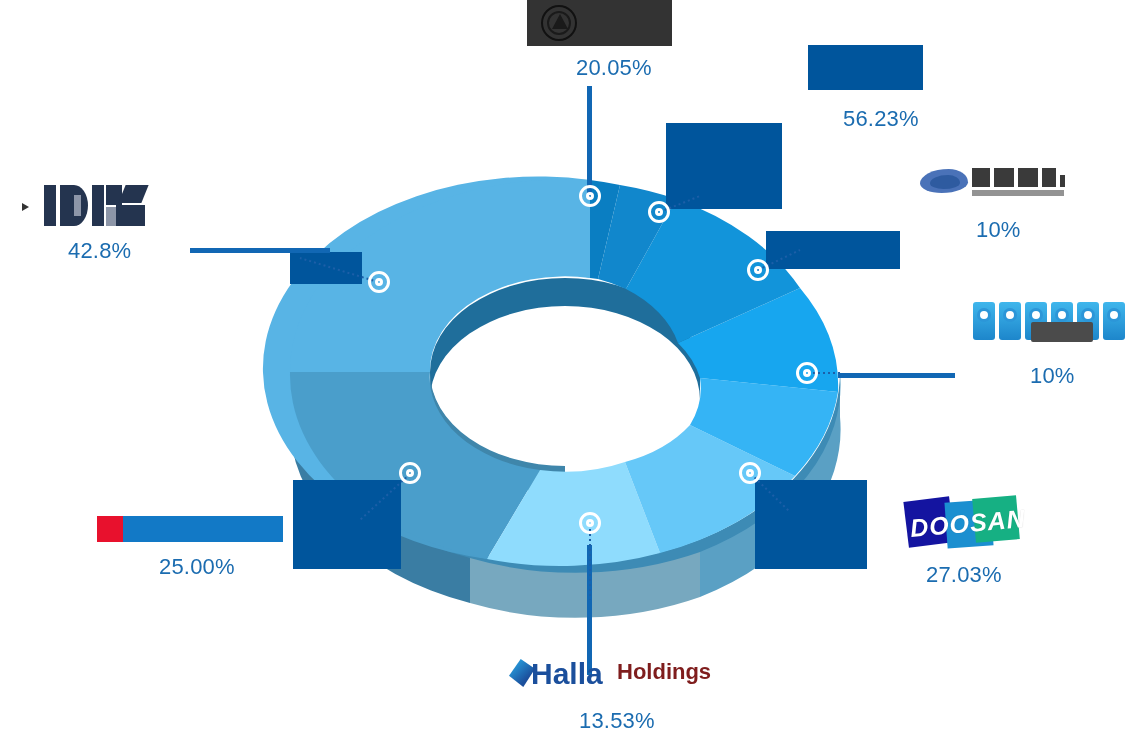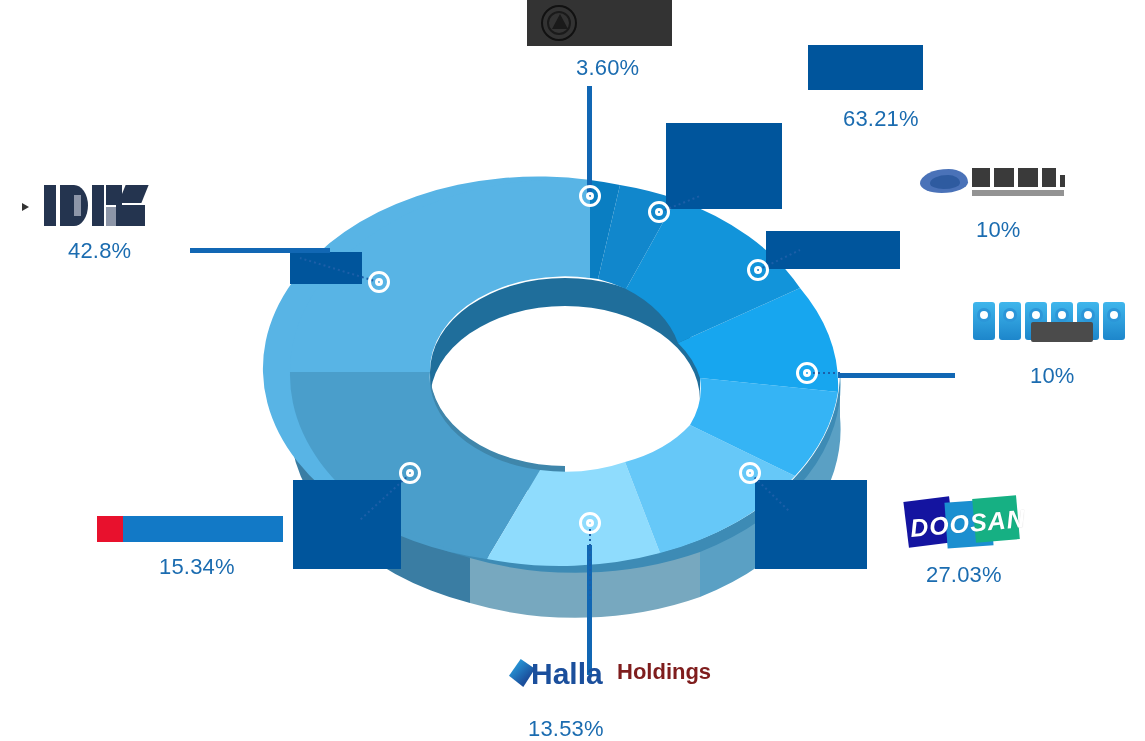--- a/index.html
+++ b/index.html
@@ -282,22 +282,22 @@
     <span class="ha-mark" style="left:0;top:2px;width:26px;height:28px;background:linear-gradient(135deg,#2ab3ef 0%,#1b4f9c 70%);clip-path:polygon(0 60%,45% 0,100% 35%,55% 100%);"></span>
     <span class="ha-txt ha-blue" style="left:22px;top:0;">Halla</span>
     <span class="ha-txt ha-gray" style="left:108px;top:2px;font-size:22px;">Holdings</span>
   </div>
 
   <div class="logo-redbar" style="left:97px;top:516px;width:186px;height:26px;">
     <span class="redpart" style="width:26px;"></span>
     <span class="bluepart"></span>
   </div>
 
-  <span class="pct" style="left:576px;top:55px;">3.60%</span>
-  <span class="pct" style="left:843px;top:106px;">63.21%</span>
+  <span class="pct" style="left:576px;top:55px;">20.05%</span>
+  <span class="pct" style="left:843px;top:106px;">56.23%</span>
   <span class="pct" style="left:976px;top:217px;">10%</span>
   <span class="pct" style="left:1030px;top:363px;">10%</span>
   <span class="pct" style="left:926px;top:562px;">27.03%</span>
-  <span class="pct" style="left:528px;top:708px;margin-top:8px;">13.53%</span>
-  <span class="pct" style="left:159px;top:554px;">15.34%</span>
+  <span class="pct" style="left:579px;top:708px;">13.53%</span>
+  <span class="pct" style="left:159px;top:554px;">25.00%</span>
   <span class="pct" style="left:68px;top:238px;">42.8%</span>
 
 </div>
 
 </body></html>

